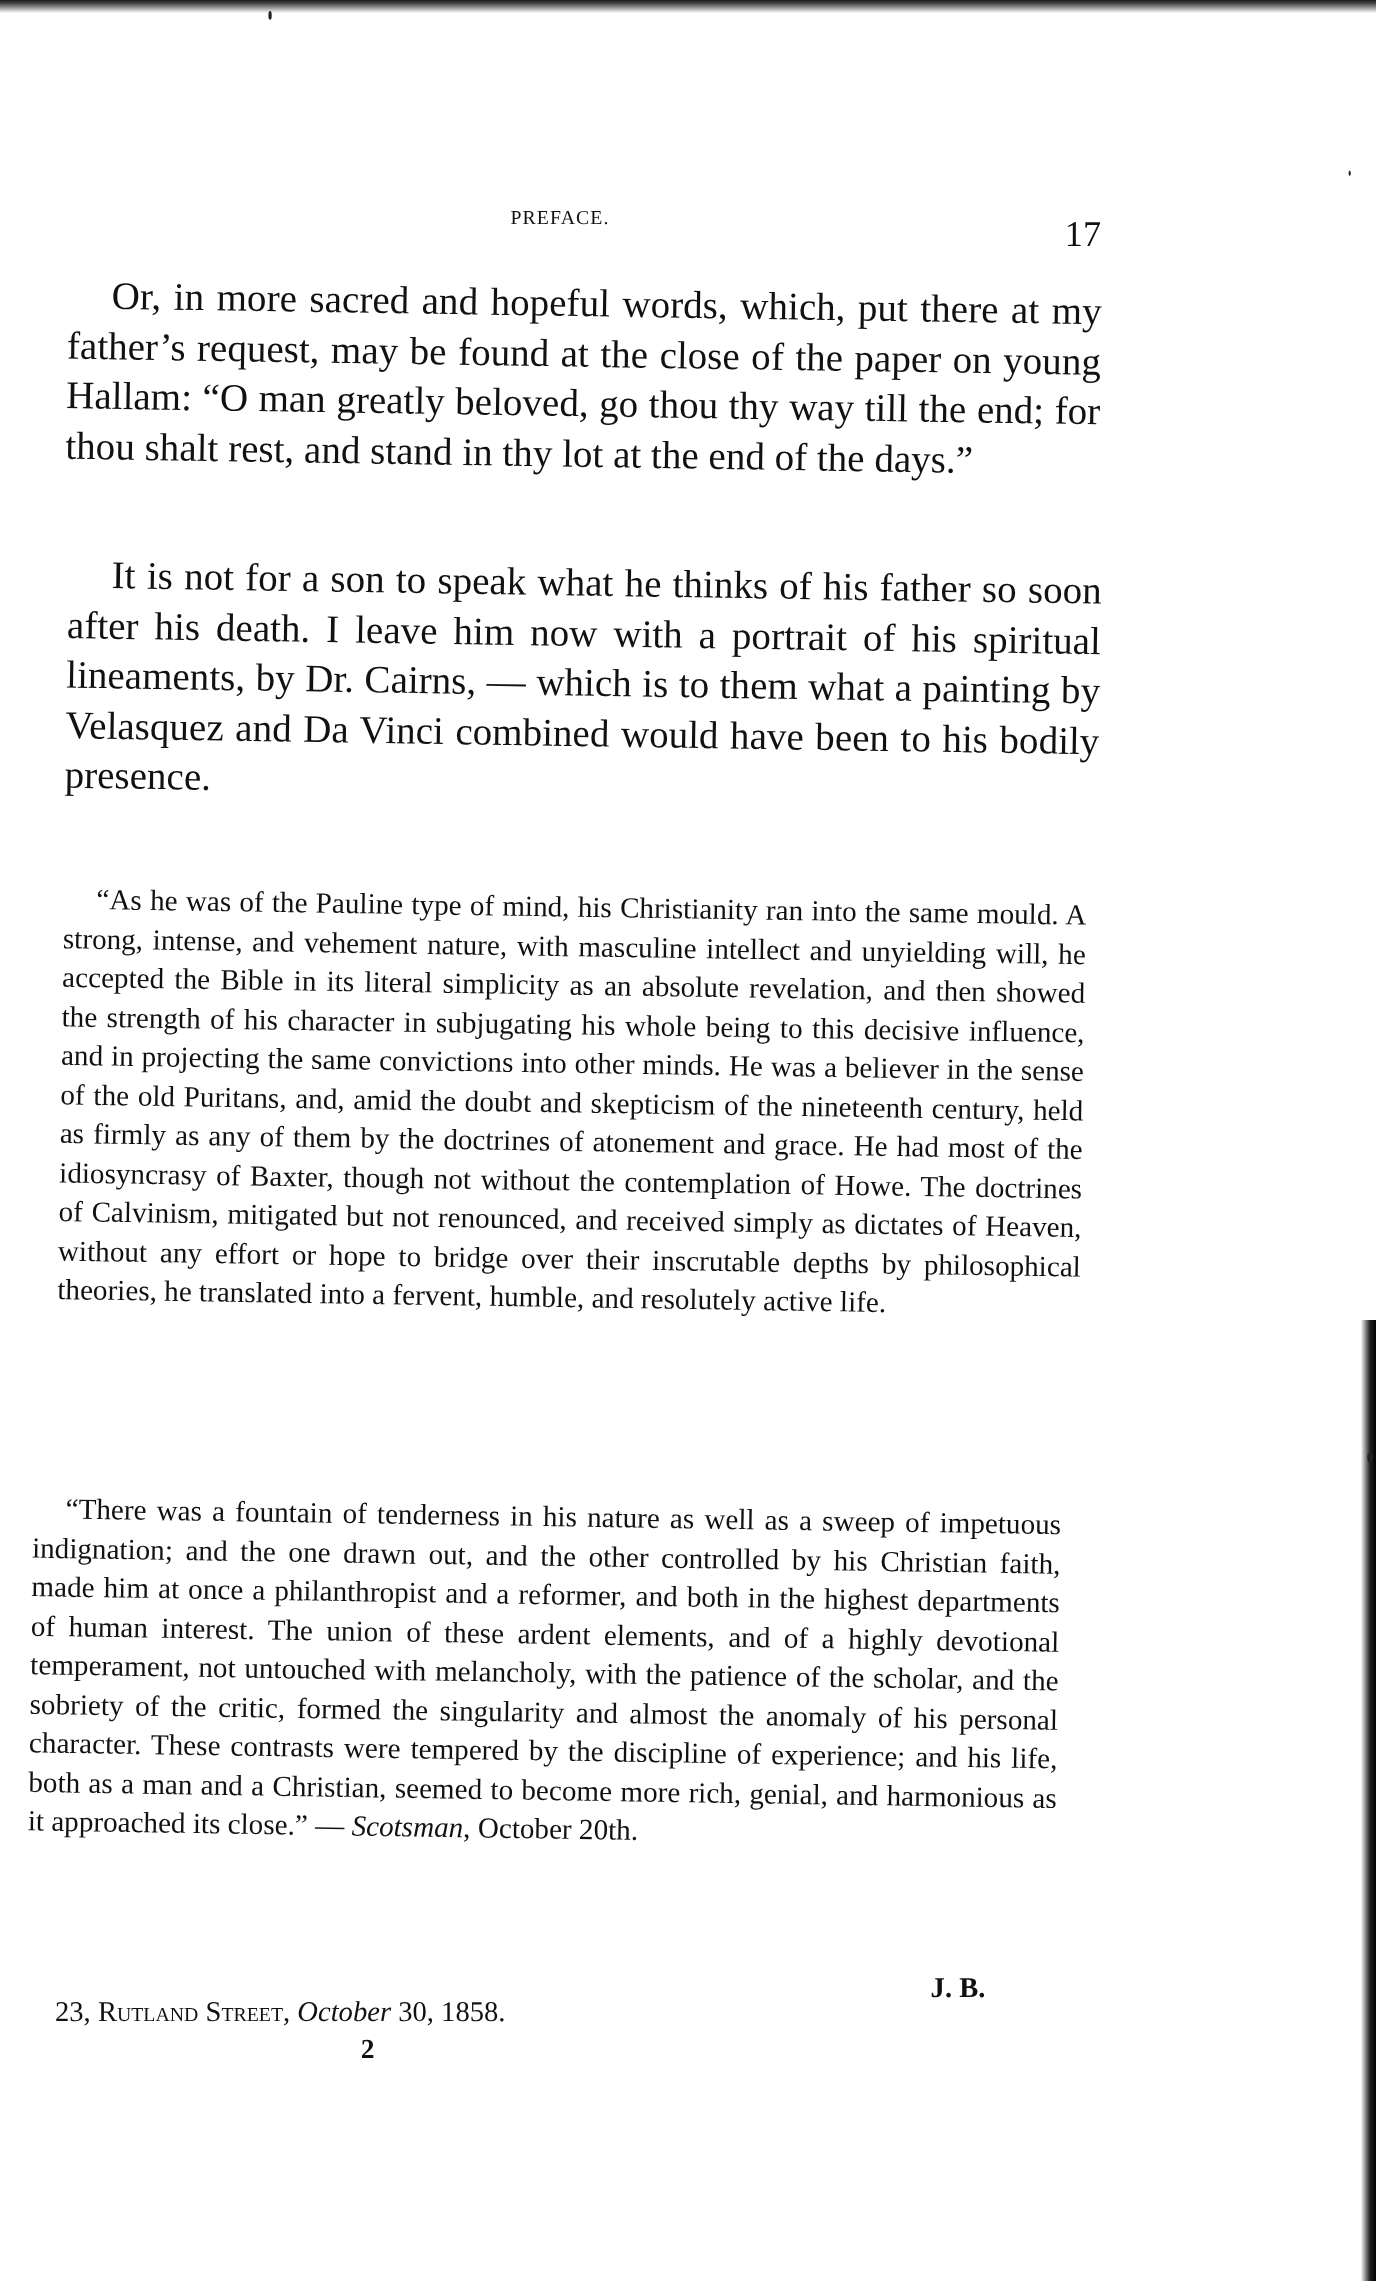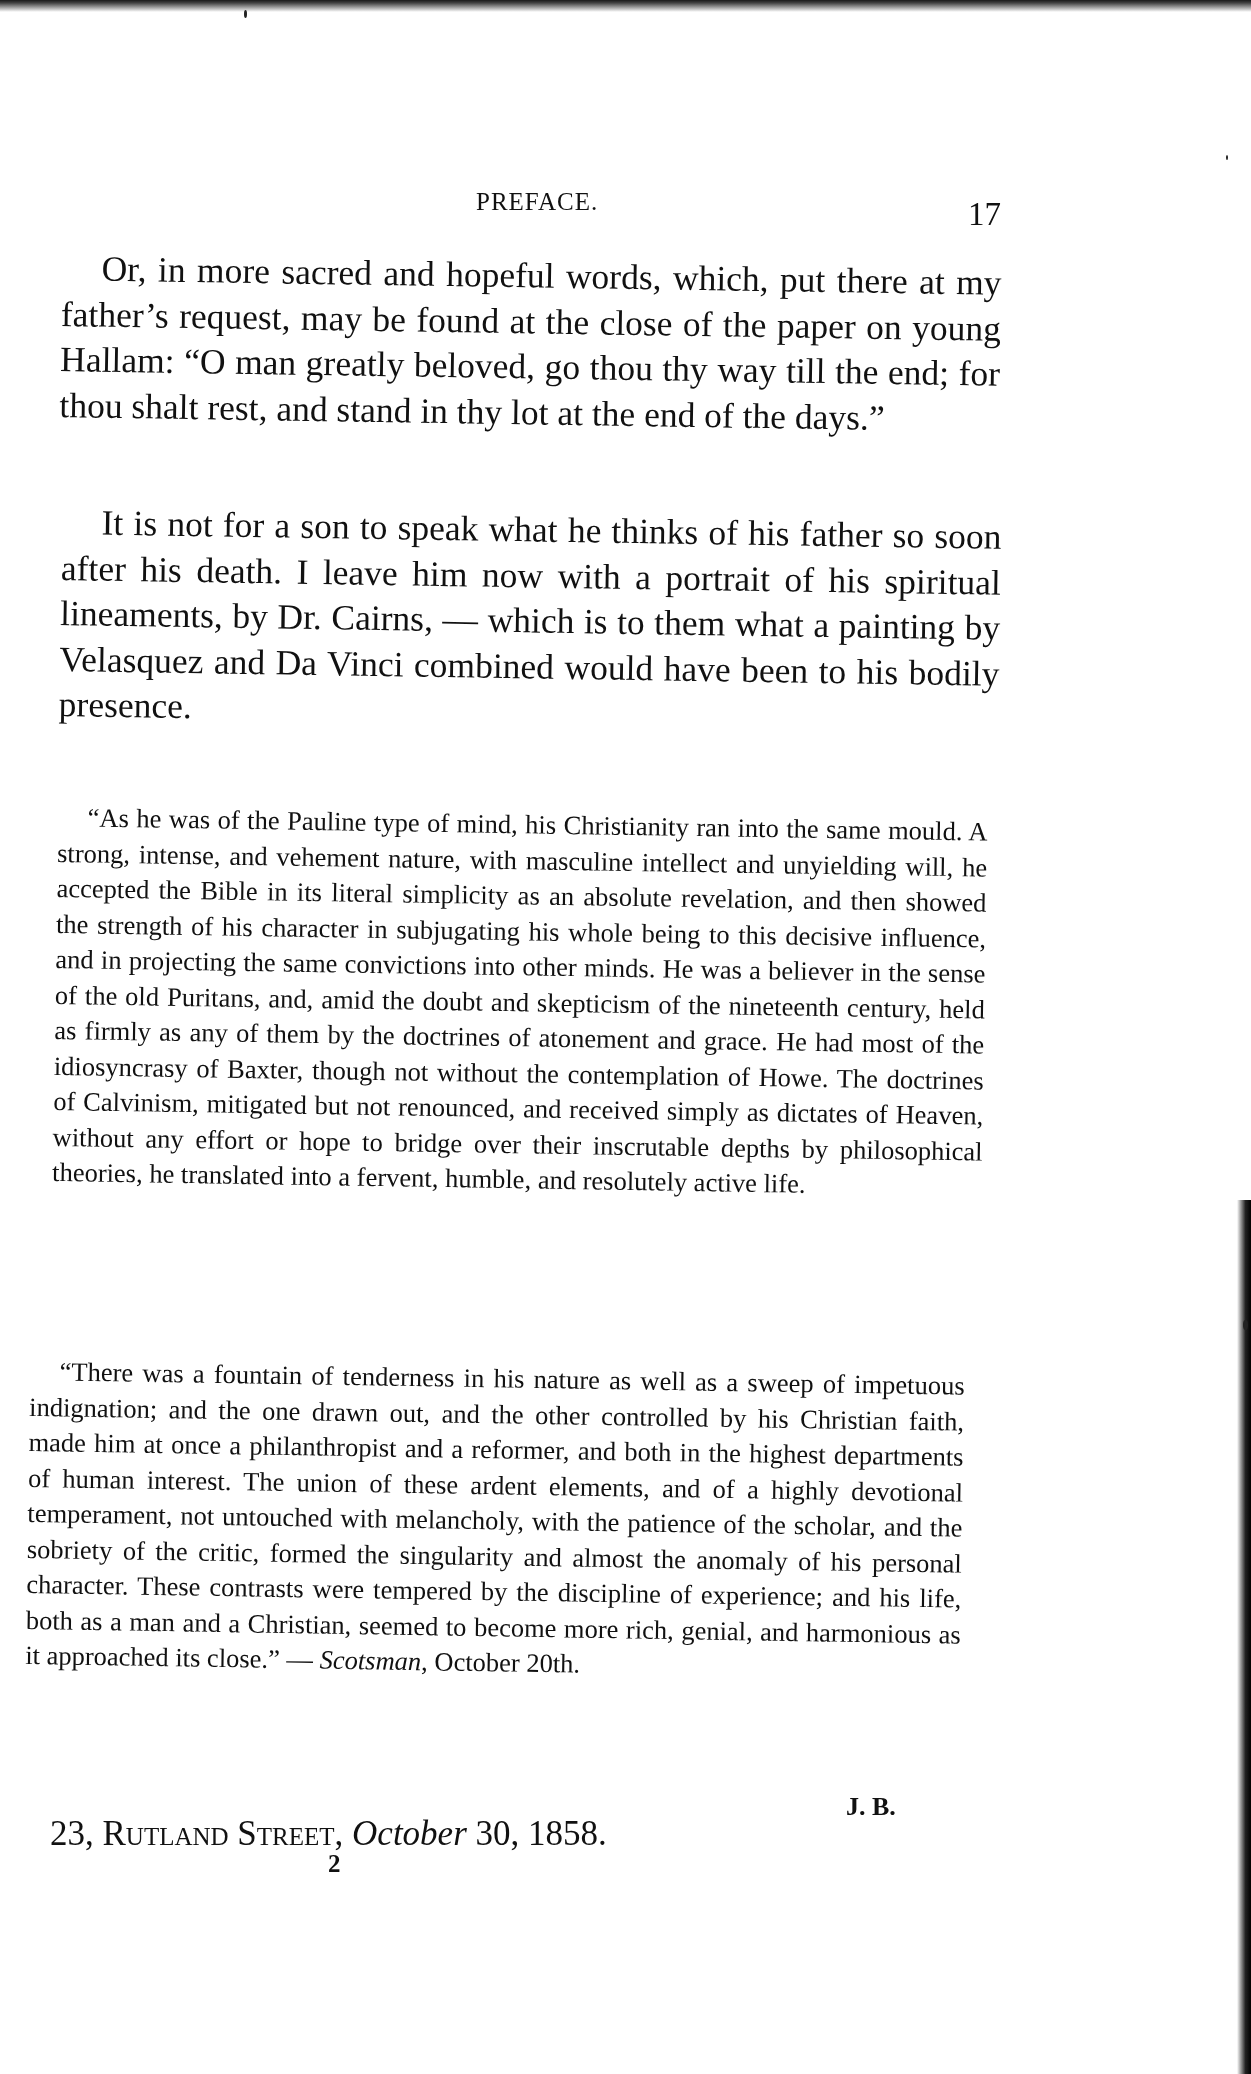--- a/index.html
+++ b/index.html
@@ -11,21 +11,21 @@
   .scan-top {
     position: absolute; left: 0; top: 0; width: 1251px; height: 12px;
     background: linear-gradient(to bottom, #1a1a1a 0px, #444 3px, rgba(255,255,255,0) 12px);
   }
   .scan-right {
     position: absolute; right: 0; top: 1200px; width: 14px; height: 874px;
     background: linear-gradient(to right, rgba(255,255,255,0), #222 60%, #000);
   }
   .speck { position: absolute; background: #222; border-radius: 50%; }
   .header-title {
-    position: absolute; left: 476px; top: 188px; font-size: 25px; letter-spacing: 1px;
+    position: absolute; left: 464px; top: 188px; font-size: 18px; letter-spacing: 1px;
   }
   .page-number {
     position: absolute; left: 968px; top: 196px; font-size: 33px; font-weight: normal;
   }
   .body-text {
     position: absolute; left: 62px; width: 940px;
     font-size: 35.5px; line-height: 45.5px; text-align: justify;
     transform: rotate(0.9deg); transform-origin: left top;
   }
   .body-text p { margin: 0; text-indent: 40px; }
@@ -37,21 +37,21 @@
     transform: rotate(0.9deg); transform-origin: left top;
   }
   .quote-text p { margin: 0; text-indent: 30px; }
   #quote1 { top: 800px; }
   #quote2 { top: 1354px; left: 30px; width: 935px; }
   .attribution-italic { font-style: italic; }
   .signature {
     position: absolute; left: 846px; top: 1792px; font-size: 26px; font-weight: bold;
   }
   .address {
-    position: absolute; left: 50px; top: 1814px; font-size: 35px;
+    position: absolute; left: 50px; top: 1814px; font-size: 26px;
   }
   .address .sc { font-variant: small-caps; }
   .address .it { font-style: italic; }
   .signature-mark {
     position: absolute; left: 328px; top: 1850px; font-size: 25px; font-weight: bold;
   }
 </style>
 </head>
 <body>
 

